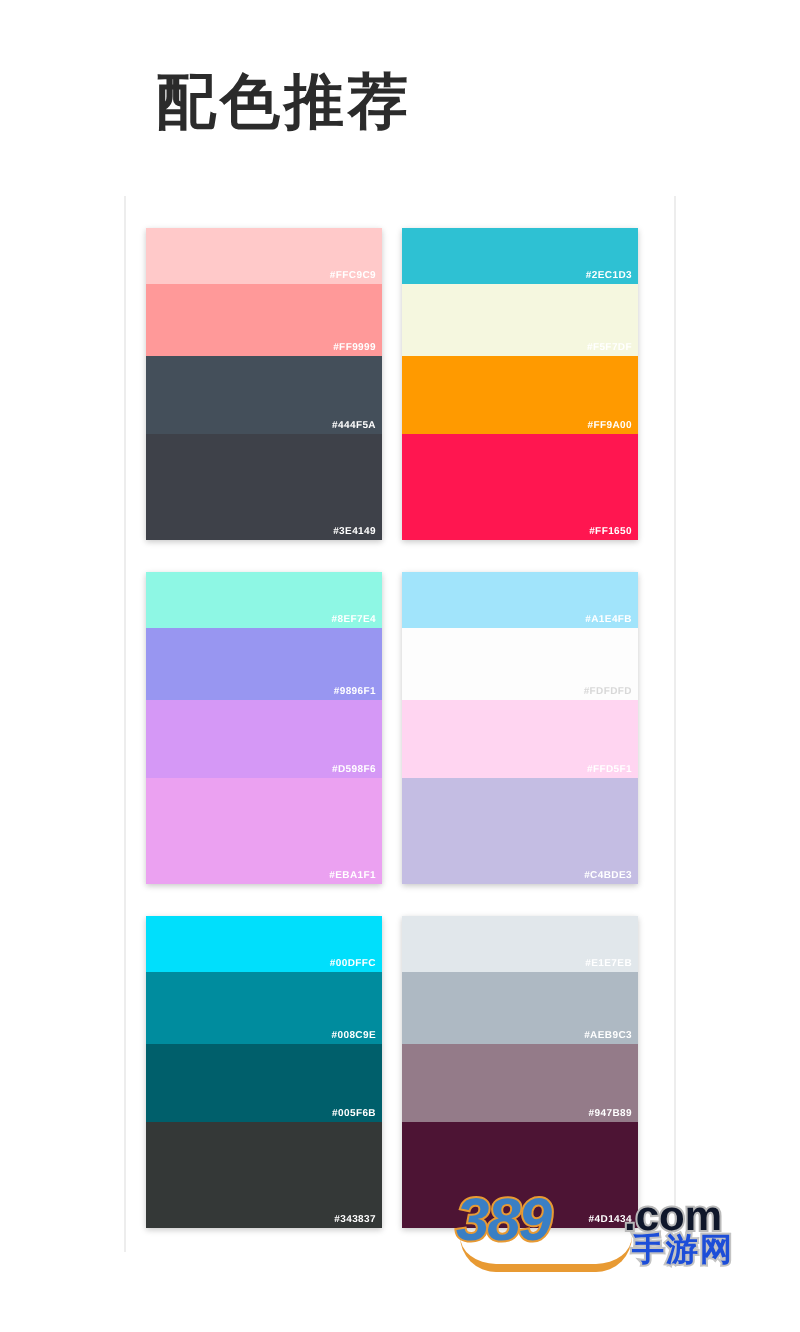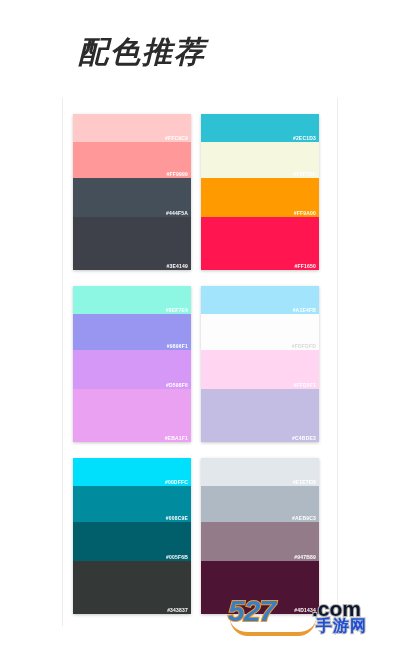--- a/index.html
+++ b/index.html
@@ -19,21 +19,20 @@
   #page-title {
     position: absolute;
     left: 78px;
     top: 34px;
     font-size: 30px;
     font-weight: 700;
     color: #2b2b2b;
     letter-spacing: 2px;
     line-height: 1.2;
     white-space: nowrap;
-    font-style: italic;
   }
 
   
   #content-panel {
     position: absolute;
     left: 62px;
     top: 98px;
     width: 276px;
     height: 528px;
     background: #ffffff;
@@ -228,16 +227,16 @@
         </div>
         <div class="swatch s3" style="background: rgb(77, 20, 52);">
           <span class="swatch-hex" style="color: rgb(255, 255, 255);">#4D1434</span>
         </div>
       </div>
     </div>
 </div>
 
 <div id="watermark">
   <div id="watermark-swoosh"></div>
-  <div id="watermark-num">527</div>
+  <div id="watermark-num">389</div>
   <div id="watermark-com">.com</div>
   <div id="watermark-cn">手游网</div>
 </div>
 
 </body></html>

